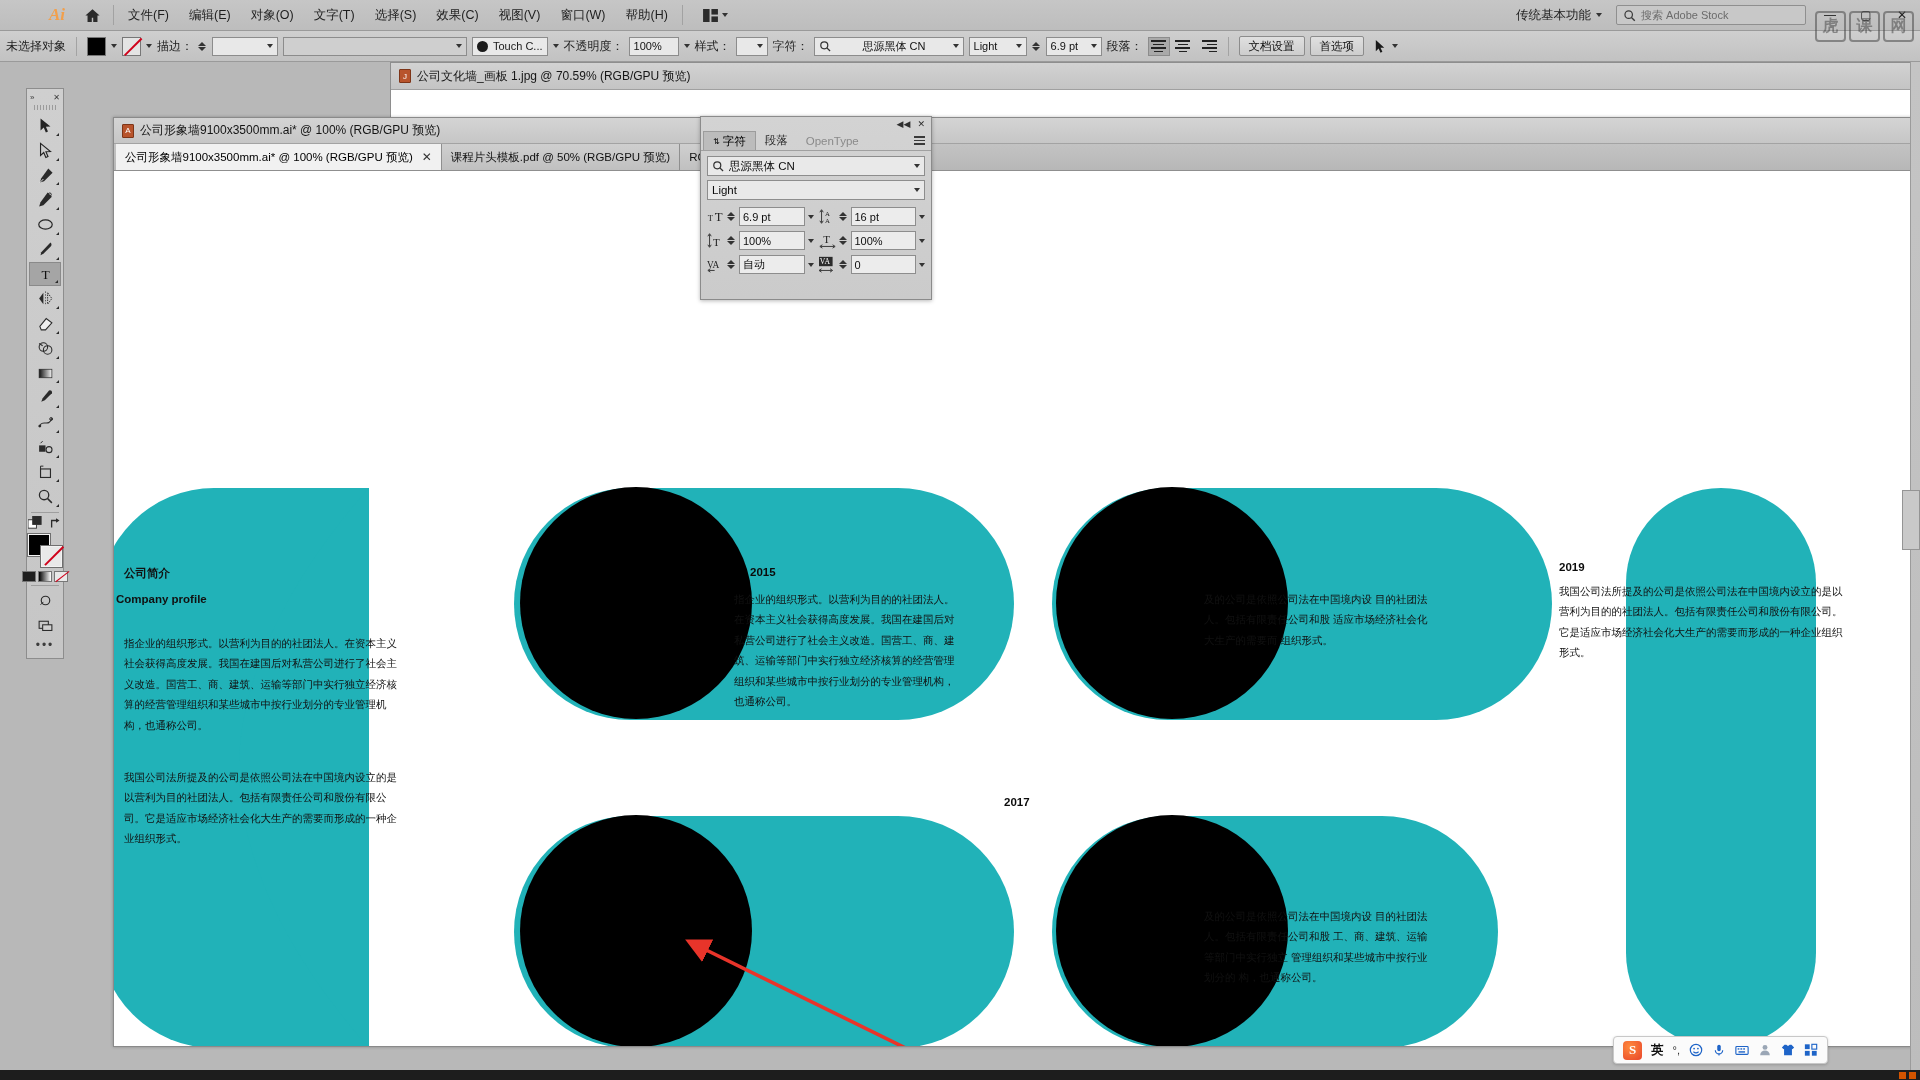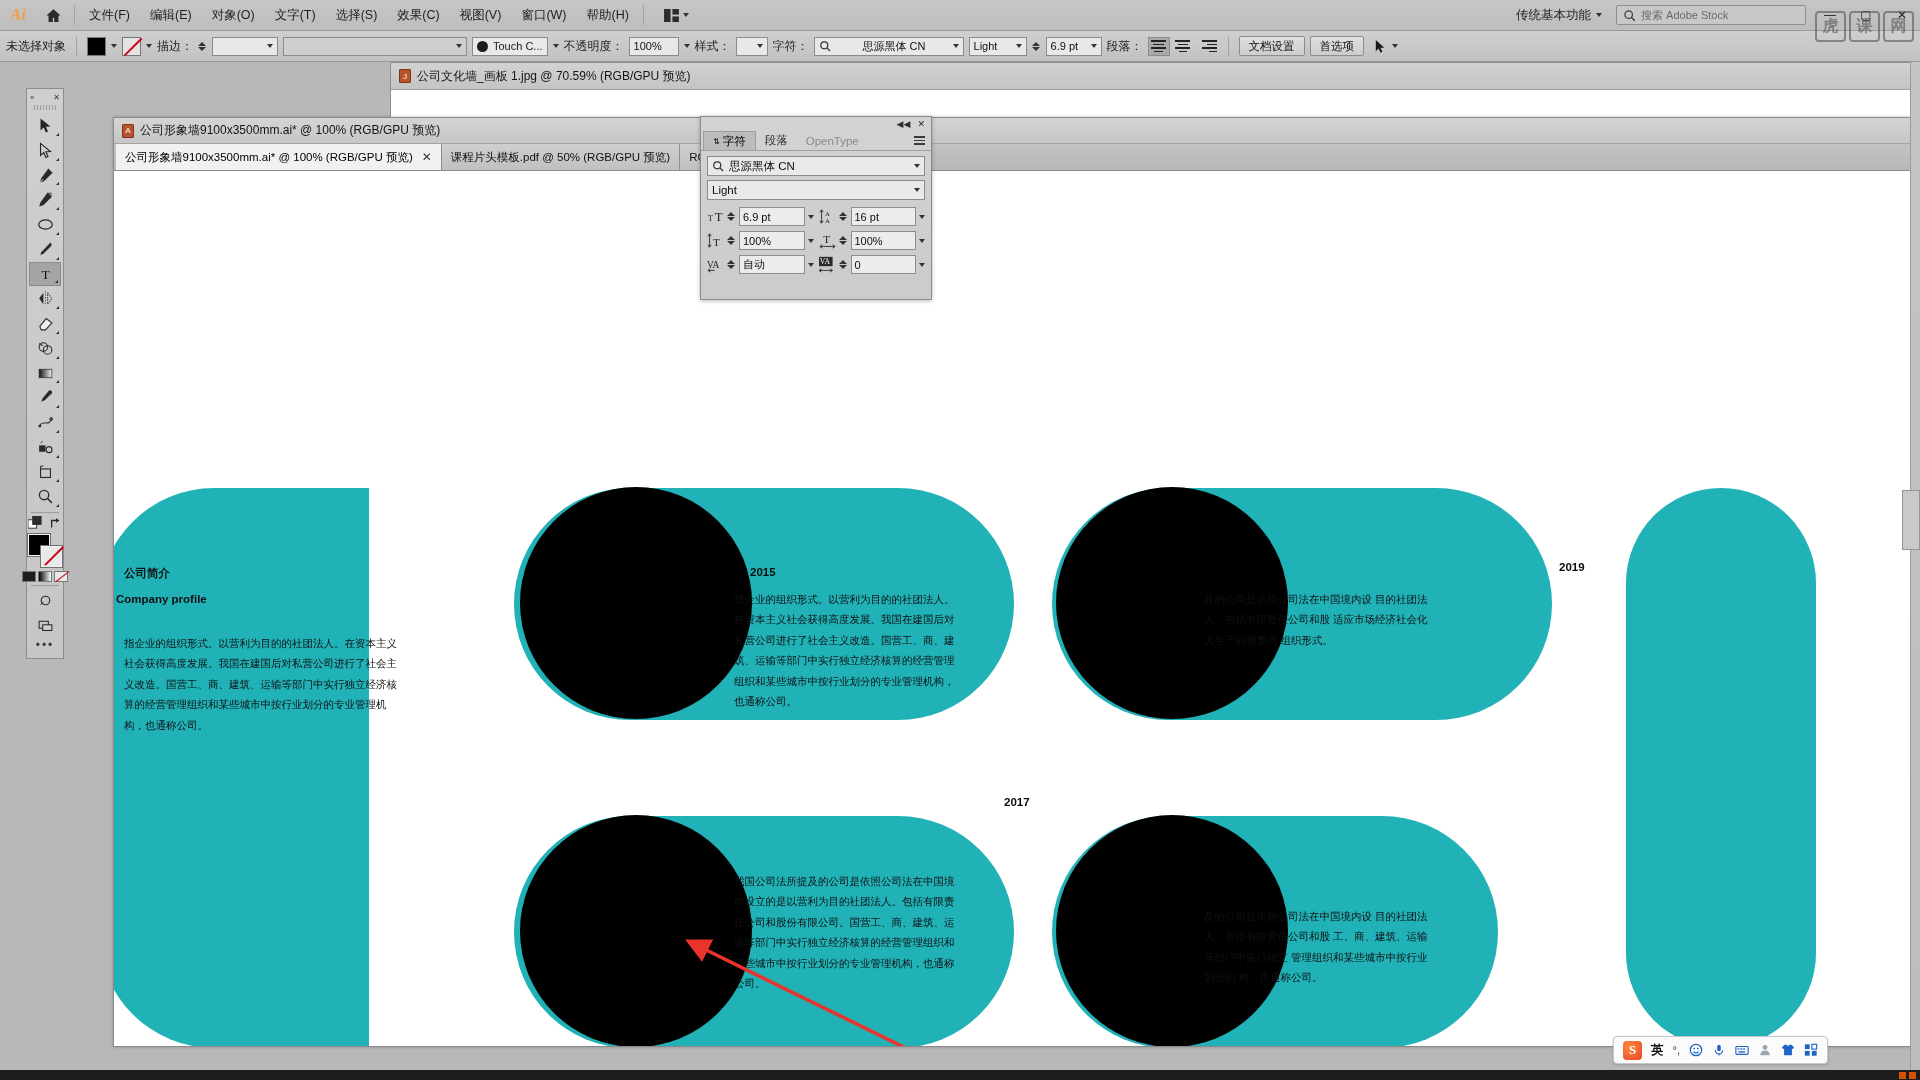--- a/index.html
+++ b/index.html
@@ -11,21 +11,21 @@
     background:#ffffff;
     -webkit-font-smoothing:antialiased;
   }
   #app { position:relative; width:1920px; height:1080px; background:#b8b8b8; }
 
   
   .menubar {
     position:absolute; left:0; top:0; width:1920px; height:31px;
     background:linear-gradient(#c6c6c6,#bdbdbd);
     border-bottom:1px solid #9a9a9a;
-    display:flex; align-items:center;
+    display:flex; align-items:center;padding-left:39px;
   }
   .ai-logo {
     width:36px; height:30px; display:flex; align-items:center; justify-content:center;
     font-weight:bold; font-size:17px; color:#f29f4b; font-style:italic;
     font-family:"Liberation Serif",serif;
   }
   .home-btn { width:34px; height:30px; display:flex; align-items:center; justify-content:center; }
   .home-btn svg { width:17px; height:17px; }
   .menu-sep { width:1px; height:20px; background:#a2a2a2; margin:0 4px; }
   .menu-items { display:flex; align-items:center; height:30px; }
@@ -417,30 +417,31 @@
 
         <div class="teal" style="left:400px;top:645px;width:500px;height:232px;border-radius:116px;"></div>
         <div class="blackcircle" style="left:406px;top:644px;width:232px;height:232px;"></div>
 
         <div class="teal" style="left:938px;top:645px;width:446px;height:232px;border-radius:116px;"></div>
         <div class="blackcircle" style="left:942px;top:644px;width:232px;height:232px;"></div>
 
         <div class="txt h1" style="left:10px;top:391px;">公司简介</div>
         <div class="txt h1" style="left:2px;top:417px;">Company profile</div>
         <div class="txt cn" style="left:10px;top:462px;width:282px;">指企业的组织形式。以营利为目的的社团法人。在资本主义社会获得高度发展。我国在建国后对私营公司进行了社会主义改造。国营工、商、建筑、运输等部门中实行独立经济核算的经营管理组织和某些城市中按行业划分的专业管理机构，也通称公司。</div>
+        <div class="txt cn" style="left:10px;top:596px;width:282px;">我国公司法所提及的公司是依照公司法在中国境内设立的是以营利为目的社团法人。包括有限责任公司和股份有限公司。它是适应市场经济社会化大生产的需要而形成的一种企业组织形式。</div>
 
         <div class="txt yr" style="left:620px;top:390px;margin-left:16px;">2015</div>
         <div class="txt cn" style="left:620px;top:418px;width:226px;">指企业的组织形式。以营利为目的的社团法人。在资本主义社会获得高度发展。我国在建国后对私营公司进行了社会主义改造。国营工、商、建筑、运输等部门中实行独立经济核算的经营管理组织和某些城市中按行业划分的专业管理机构，也通称公司。</div>
 
         <div class="txt cn" style="left:1090px;top:418px;width:226px;">及的公司是依照公司法在中国境内设 目的社团法人。包括有限责任公司和股 适应市场经济社会化大生产的需要而 组织形式。</div>
 
         <div class="txt yr" style="left:1445px;top:385px;">2019</div>
+        <div class="txt cn" style="left:1445px;top:410px;width:290px;">我国公司法所提及的公司是依照公司法在中国境内设立的是以营利为目的的社团法人。包括有限责任公司和股份有限公司。它是适应市场经济社会化大生产的需要而形成的一种企业组织形式。</div>
 
         <div class="txt yr" style="left:890px;top:620px;">2017</div>
-        <div class="txt cn" style="left:620px;top:700px;width:230px;">我国公司法所提及的公司是依照公司法在中国境内设立的是以营利为目的社团法人。包括有限责任公司和股份有限公司。国营工、商、建筑、运输等部门中实行独立经济核算的经营管理组织和某些城市中按行业划分的专业管理机构，也通称公司。</div>
 
         <div class="txt cn" style="left:1090px;top:735px;width:226px;">及的公司是依照公司法在中国境内设 目的社团法人。包括有限责任公司和股 工、商、建筑、运输等部门中实行独立 管理组织和某些城市中按行业划分的 构，也通称公司。</div>
 
         <svg class="arrow-svg" style="left:560px;top:755px;width:300px;height:150px" viewBox="0 0 300 150">
           <defs>
             <marker id="ah" markerWidth="7" markerHeight="7" refX="5.5" refY="3.5" orient="auto">
               <polygon points="0 0, 7 3.5, 0 7" fill="#e8342a"></polygon>
             </marker>
           </defs>
           <line x1="264" y1="138" x2="16" y2="16" stroke="#e8342a" stroke-width="3.6" marker-end="url(#ah)"></line>

